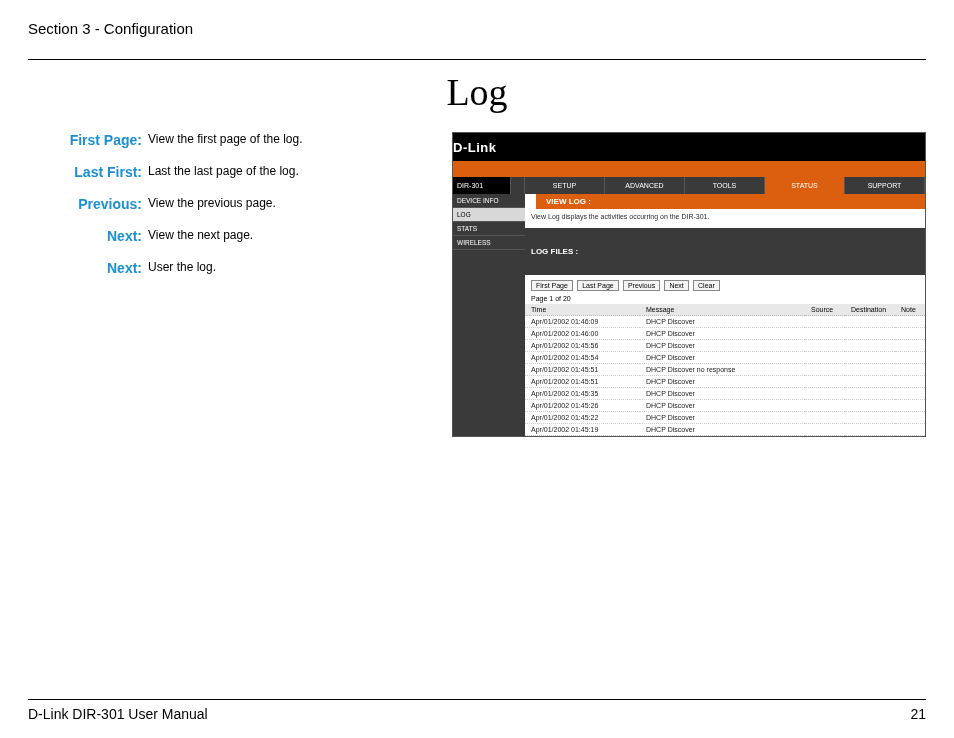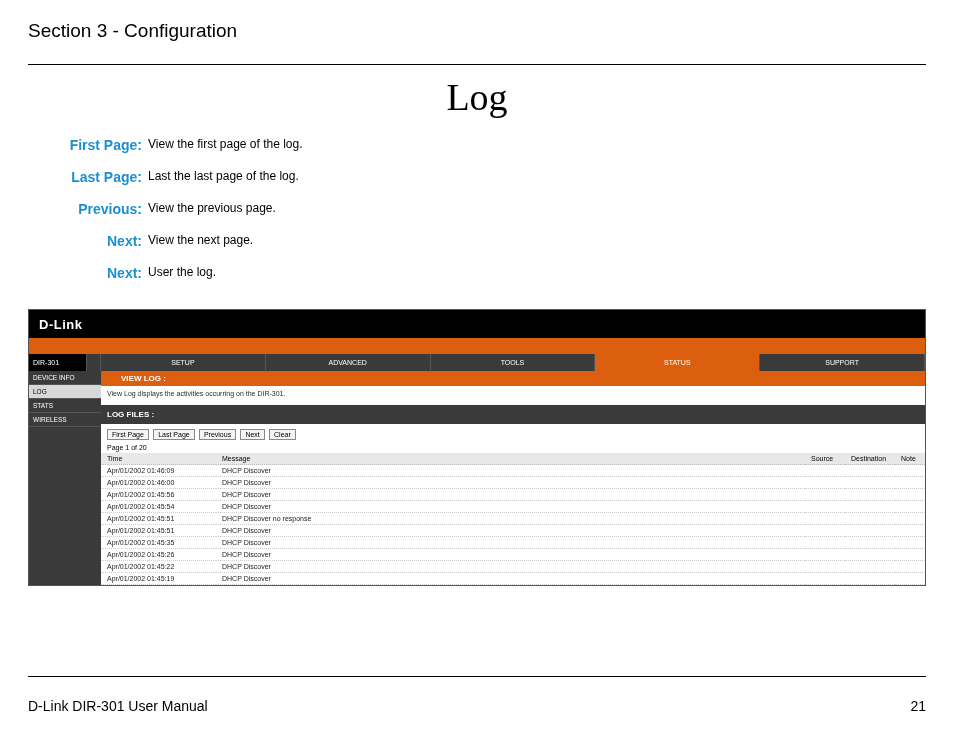--- a/index.html
+++ b/index.html
@@ -1,66 +1,66 @@
 <!DOCTYPE html>
 <html><head>
 <meta charset="utf-8">
 <style>
   * { box-sizing: border-box; margin: 0; padding: 0; }
   body { width: 954px; height: 738px; background: #fff; font-family: Arial, Helvetica, sans-serif; position: relative; padding: 20px 28px; }
   .top-rule { border-bottom: 1px solid #000; margin-top: 22px; margin-bottom: 8px; }
-  .section-header { font-size: 19px; color: #000; margin-bottom: 2px; }
+  .section-header { font-size: 15px; color: #000; margin-bottom: 2px; }
   .page-title { font-family: Georgia, 'Times New Roman', serif; font-weight: 400; font-size: 38px; text-align: center; margin: 10px 0 18px 0; color: #000; }
-  .main-flex { display: flex; gap: 12px; flex-direction: column; }
+  .main-flex { display: flex; gap: 24px; }
   .glossary { width: 400px; padding-left: 12px; }
   .gl-row { display: flex; margin-bottom: 16px; }
   .gl-term { width: 108px; text-align: right; color: #1b8fcf; font-weight: bold; font-size: 14px; padding-right: 6px; }
   .gl-def { font-size: 12px; color: #000; }
   .screenshot { flex: 1; border: 1px solid #555; background: #fff; font-size: 8px; }
-  .sc-logo-bar { background: #000; height: 28px; display: flex; align-items: center; padding-left: 10px; }
+  .sc-logo-bar { background: #000; height: 28px; display: flex; align-items: center; }
   .sc-logo { color: #fff; font-weight: bold; font-size: 13px; letter-spacing: 0.5px; }
   .sc-orange { background: #dc5f0f; height: 16px; }
   .sc-navrow { display: flex; height: 17px; background: #3a3a3a; }
   .sc-nav-model { width: 58px; background: #000; color: #fff; font-size: 7px; display: flex; align-items: center; padding-left: 4px; border-right: 1px solid #555; }
   .sc-nav-slash { width: 14px; background: #3a3a3a; border-right: 1px solid #555; }
   .sc-nav-tab { flex: 1; text-align: center; color: #fff; font-size: 7px; display: flex; align-items: center; justify-content: center; border-right: 1px solid #555; background: #3a3a3a; }
   .sc-nav-tab.active { background: #dc5f0f; }
   .sc-body { display: flex; }
   .sc-side { width: 72px; background: #3a3a3a; min-height: 210px; }
   .sc-side-item { background: #3a3a3a; color: #fff; font-size: 6.5px; padding: 3px 4px; border-bottom: 1px solid #555; }
   .sc-side-item.active { background: #d8d8d8; color: #000; }
   .sc-content { flex: 1; background: #fff; }
-  .sc-panel-head { background: #dc5f0f; color: #fff; font-size: 8px; font-weight: bold; padding: 3px 20px; }
+  .sc-panel-head { background: #dc5f0f; color: #fff; font-size: 8px; font-weight: bold; padding: 3px 10px; margin-left: 11px; }
   .sc-panel-sub { background: #fff; color: #2a2a2a; font-size: 7px; padding: 4px 6px 6px; border-bottom: 2px solid #fff; }
-  .sc-panel-head2 { background: #3a3a3a; color: #fff; font-size: 8px; font-weight: bold; padding: 5px 6px; }
+  .sc-panel-head2 { background: #3a3a3a; color: #fff; font-size: 8px; font-weight: bold; padding: 19px 6px; }
   .sc-buttons { padding: 5px 6px 2px; }
   .sc-btn { display: inline-block; border: 1px solid #888; background: #f4f4f4; color: #000; font-size: 7px; padding: 1px 4px; margin-right: 2px; }
   .sc-page { font-size: 7px; padding: 2px 6px; color: #000; }
   .sc-tbl { width: 100%; border-collapse: collapse; font-size: 7px; }
   .sc-tbl th { background: #e8e8e8; text-align: left; font-weight: normal; padding: 2px 6px; border-bottom: 1px dotted #bbb; }
   .sc-tbl td { padding: 2px 6px; border-bottom: 1px dotted #ccc; color: #222; }
-  .footer { position: absolute; bottom: 24px; left: 28px; right: 28px; border-top: 1px solid #000; padding-top: 21px; display: flex; justify-content: space-between; font-size: 14px; color: #000; }
+  .footer { position: absolute; bottom: 16px; left: 28px; right: 28px; border-top: 1px solid #000; padding-top: 6px; display: flex; justify-content: space-between; font-size: 14px; color: #000; }
 </style>
 </head>
 <body>
 
 <div class="section-header">Section 3 - Configuration</div>
 <div class="top-rule"></div>
 
 <h1 class="page-title">Log</h1>
 
 <div class="main-flex">
 
   <div class="glossary">
     <div class="gl-row">
       <div class="gl-term">First Page:</div>
       <div class="gl-def">View the first page of the log.</div>
     </div>
     <div class="gl-row">
-      <div class="gl-term">Last Page:</div>
+      <div class="gl-term">Last First:</div>
       <div class="gl-def">Last the last page of the log.</div>
     </div>
     <div class="gl-row">
       <div class="gl-term">Previous:</div>
       <div class="gl-def">View the previous page.</div>
     </div>
     <div class="gl-row">
       <div class="gl-term">Next:</div>
       <div class="gl-def">View the next page.</div>
     </div>

